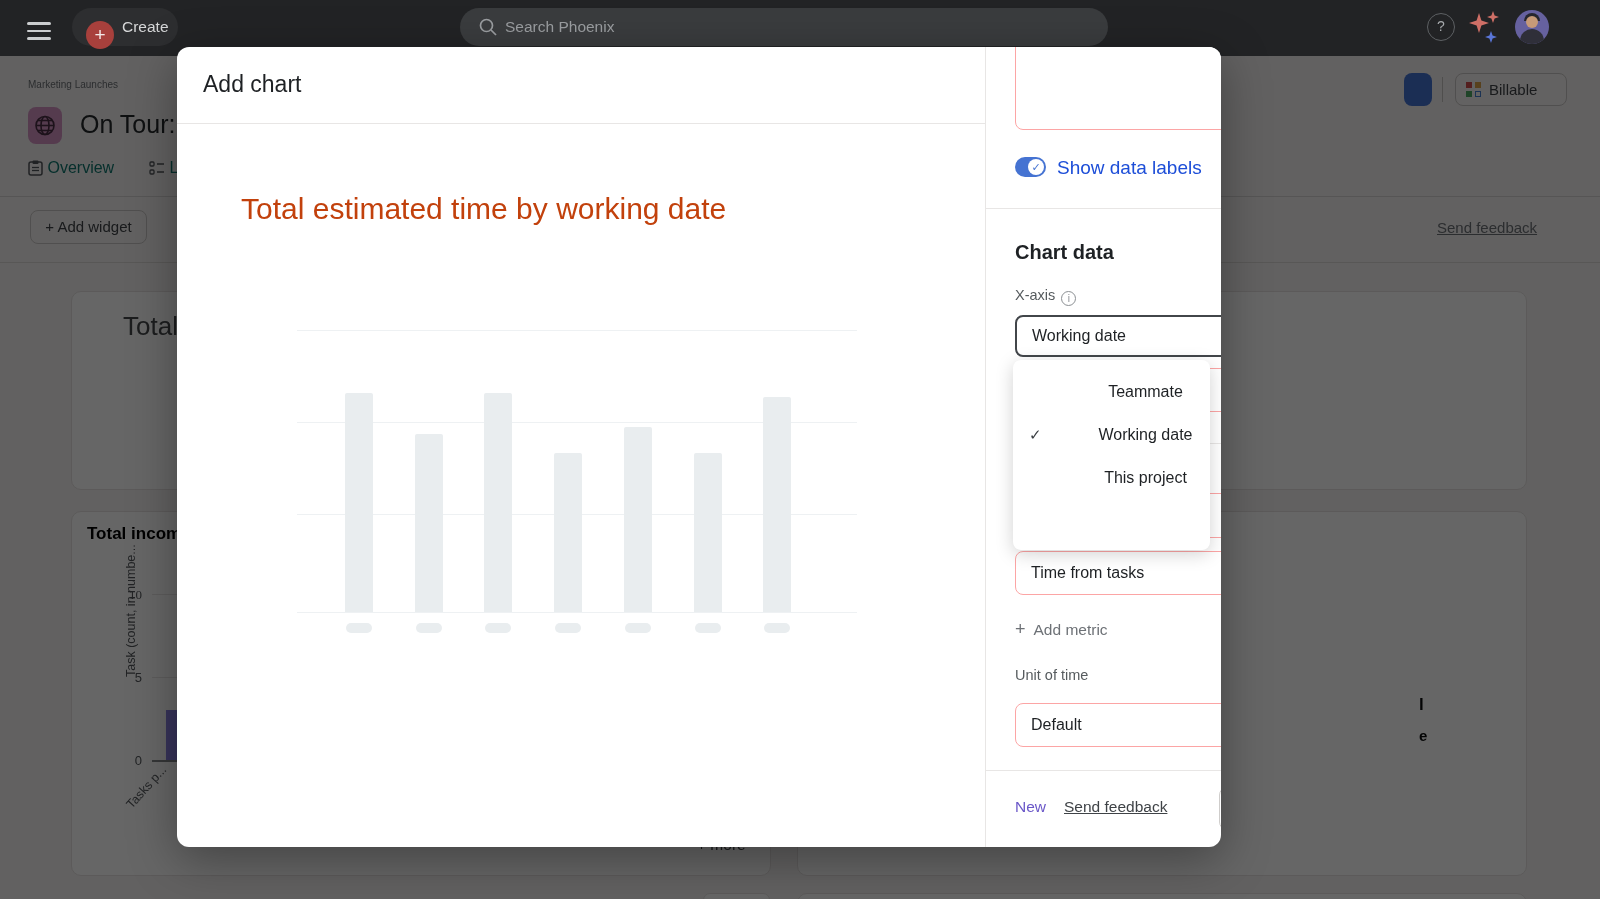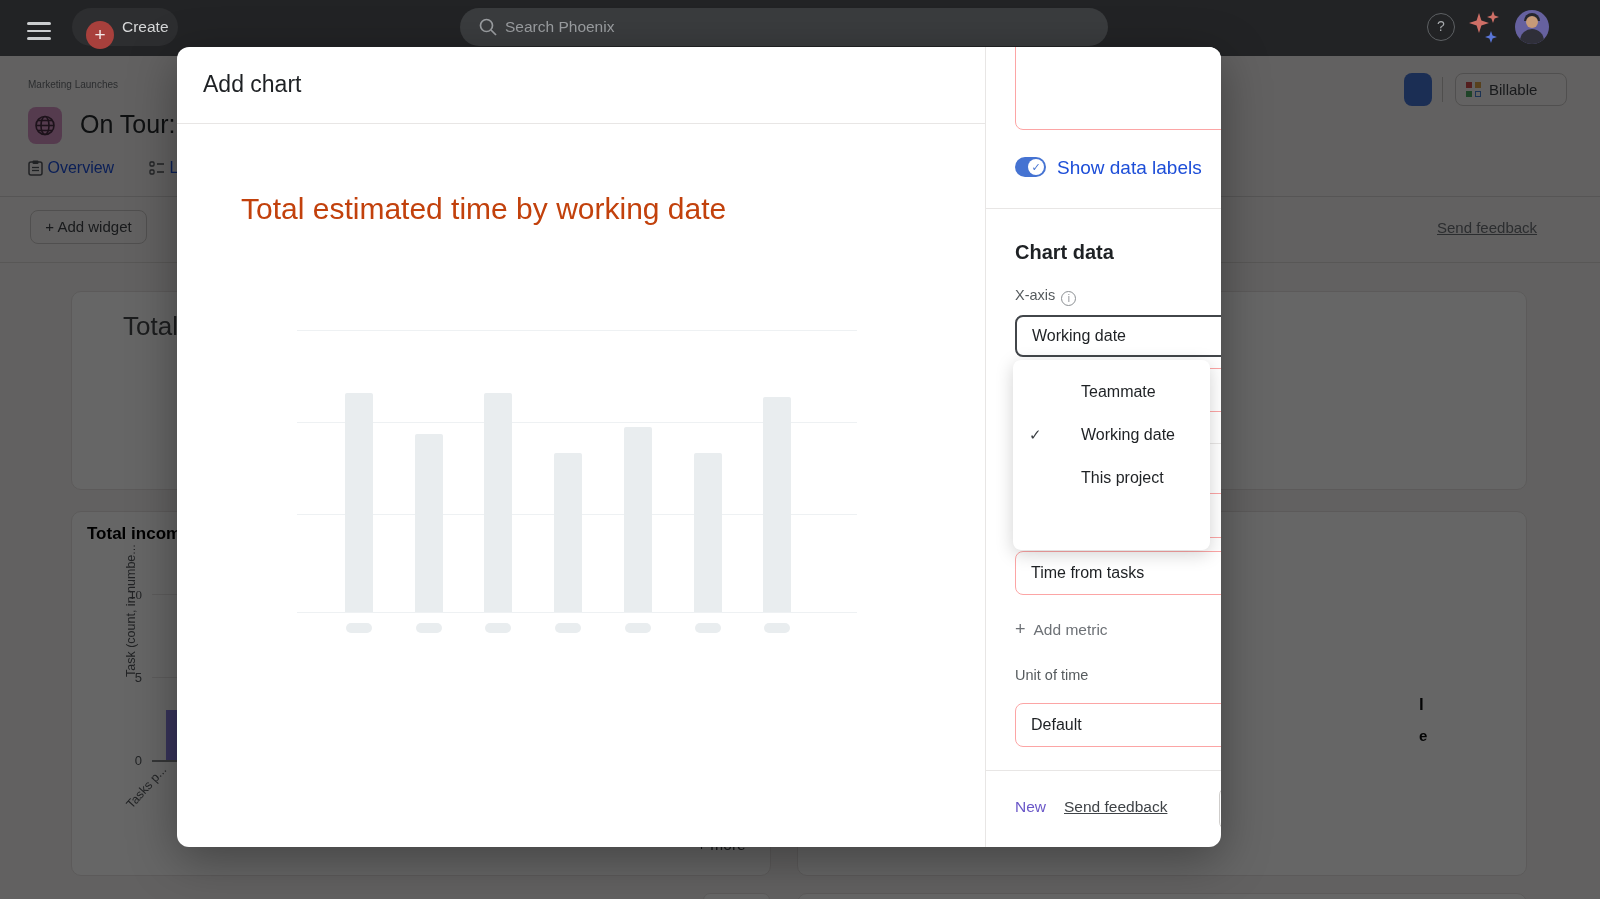--- a/index.html
+++ b/index.html
@@ -20,21 +20,21 @@
   .avatar { left:1515px; top:10px; width:34px; height:34px; border-radius:50%; background:#66619f; overflow:hidden; }
   .avatar .head { position:absolute; left:11px; top:6px; width:12px; height:12px; border-radius:50%; background:#c79a78; }
   .avatar .hair { position:absolute; left:9px; top:3px; width:16px; height:8px; border-radius:8px 8px 0 0; background:#26262e; }
   .avatar .body { position:absolute; left:5px; top:19px; width:24px; height:16px; border-radius:12px 12px 0 0; background:#2f2f39; }
 
   
   #bgpage { left:0; top:0; width:1600px; height:899px; z-index:10; }
   .breadcrumb { left:28px; top:79px; font-size:10px; color:#6d7176; }
   .proj-icon { left:28px; top:107px; width:34px; height:37px; border-radius:8px; background:#d494c4; }
   .proj-title { left:80px; top:110px; font-size:25px; color:#25282b; font-weight:500; }
-  .tab { font-size:16px; color:#1d4ed8; }
+  .tab { font-size:16px; color:#0f766e; }
   .tabs-divider { left:0; top:196px; width:1600px; height:1px; background:#d8d5d4; }
   .toolbar-divider { left:0; top:262px; width:1600px; height:1px; background:#dcd9d8; }
   .add-widget-btn { left:30px; top:210px; width:117px; height:34px; border:1px solid #c9c6c5; border-radius:8px; font-size:15px; color:#3f4347; line-height:32px; text-align:center; }
   .bg-send-feedback { left:1437px; top:219px; font-size:15px; color:#6d7176; text-decoration:underline; }
   .bg-blue-btn { left:1404px; top:73px; width:28px; height:33px; background:#4573d2; border-radius:8px; }
   .hdr-sep { left:1442px; top:77px; width:1px; height:25px; background:#c5c2c1; }
   .customize-btn { left:1455px; top:73px; width:112px; height:33px; border:1px solid #c9c6c5; border-radius:8px; background:#f7f5f5; }
   .customize-icon { position:absolute; left:10px; top:8px; width:16px; height:16px; }
   .customize-icon i { position:absolute; width:6px; height:6px; }
   .customize-label { position:absolute; left:33px; top:7px; font-size:15px; color:#3f4347; }
@@ -76,21 +76,21 @@
   .panel-divider { position:absolute; left:808px; width:437px; height:1px; background:#e8e6e5; }
   .section-heading { left:838px; top:194px; font-size:20px; font-weight:bold; color:#1e2124; }
   .field-label { position:absolute; left:838px; font-size:14.5px; color:#565b5e; }
   .info-i { display:inline-block; width:15px; height:15px; border:1px solid #8b8f93; border-radius:50%; font-size:10px; line-height:13px; text-align:center; color:#8b8f93; margin-left:6px; vertical-align:-2px; }
   .mid-divider { position:absolute; left:838px; top:396px; width:377px; height:1px; background:#e8e6e5; }
   .add-metric { left:838px; top:572px; font-size:15.5px; color:#6d7176; }
   .add-metric .plus { font-size:18px; margin-right:8px; }
 
   
   .menu { left:836px; top:313px; width:197px; height:190px; background:#fff; border-radius:8px; box-shadow:0 4px 18px rgba(0,0,0,0.18); padding-top:10px; z-index:5; }
-  .menu-item { position:relative; height:43px; line-height:43px; padding-left:68px; font-size:16px; color:#1e2124; cursor:pointer; }
+  .menu-item { position:relative; height:43px; line-height:43px; padding-left:68px; font-size:16px; color:#1e2124; cursor:pointer;text-align:center; }
   .menu-check { position:absolute; left:16px; top:0; font-size:15px; color:#3a3e42; }
 
   
   .footer-divider { left:808px; top:723px; width:437px; height:1px; background:#e8e6e5; }
   .new-badge { left:838px; top:751px; font-size:15.5px; color:#6a57c8; }
   .modal-send-feedback { left:887px; top:751px; font-size:15.5px; color:#3f4347; text-decoration:underline; }
   .btn-cancel { left:1042px; top:740px; width:85px; height:43px; border:1px solid #cfcdcb; border-radius:8px; background:#fff; font-size:16px; color:#1e2124; text-align:center; line-height:41px; }
   .btn-add { left:1144px; top:740px; width:63px; height:43px; border-radius:8px; background:#4573d2; font-size:16px; color:#ffffff; text-align:center; line-height:43px; }
 </style>
 </head>

